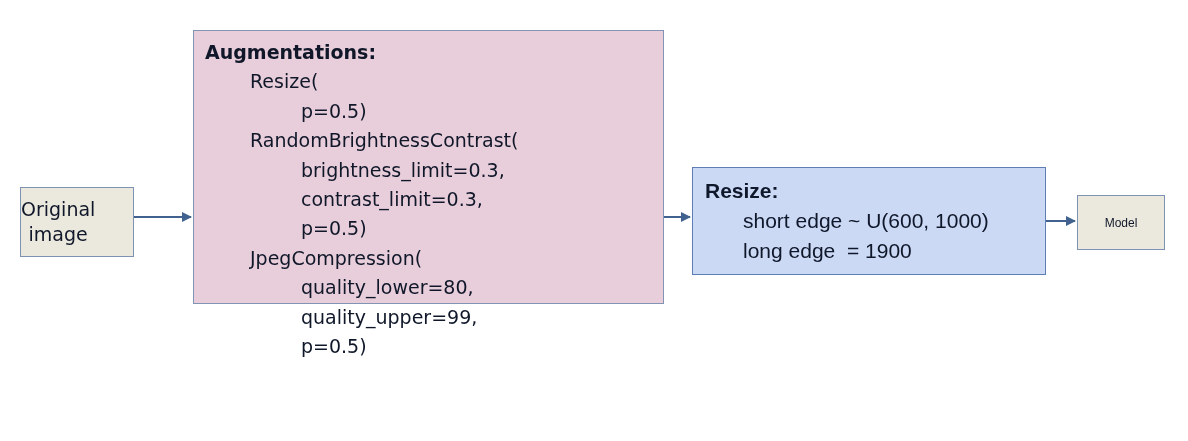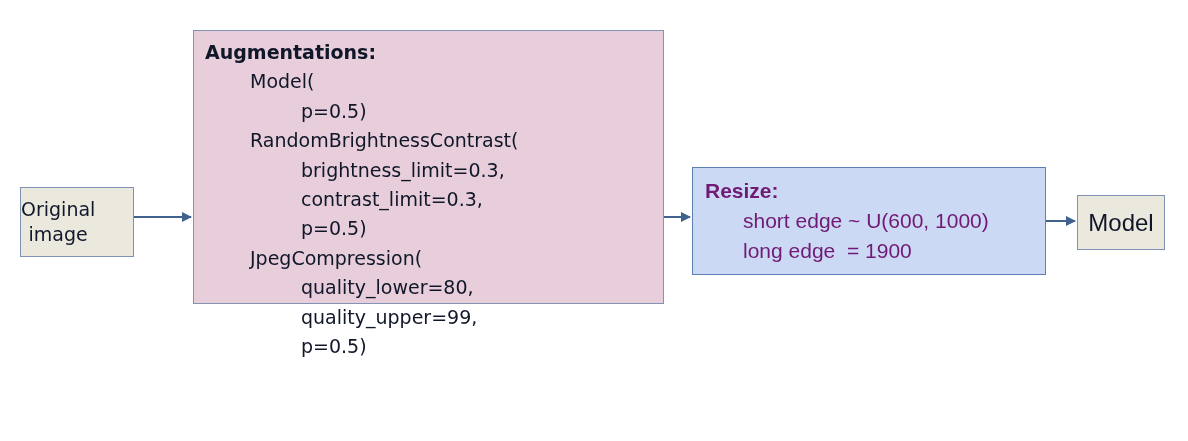--- a/index.html
+++ b/index.html
@@ -78,41 +78,41 @@
     background: #ccd9f4;
     border: 1px solid #5e7eb5;
   }
   #resize-box .resize-inner {
     padding: 8px 0 0 12px;
   }
   .resize-line {
     font-family: "Liberation Sans", sans-serif;
     font-size: 21px;
     line-height: 30px;
-    color: #701a75;
+    color: #0f172a;
     white-space: pre;
   }
   .resize-line.title { font-weight: bold; }
   .resize-line.ind1 { padding-left: 38px; }
 
   
   #model-box {
     left: 1077px;
     top: 195px;
     width: 88px;
     height: 55px;
     background: #ebe9dd;
     border: 1px solid #7e93b4;
     display: flex;
     align-items: center;
     justify-content: center;
   }
   #model-box .label {
     font-family: "Liberation Sans", sans-serif;
-    font-size: 24px;
+    font-size: 12px;
     color: #10172a;
   }
 
   
   .arrow {
     position: absolute;
     height: 2px;
     background: #41628f;
   }
   .arrow::after {
@@ -151,21 +151,21 @@
     <div class="label">Original
 image</div>
   </div>
 
   <div class="arrow" id="arrow-original-to-aug"></div>
 
   <div class="box" id="augmentations-box">
     <div class="aug-inner">
       <div class="aug-line title">Augmentations:</div>
       <div id="augmentations-lines">
-          <div class="aug-line ind1">Model(</div>
+          <div class="aug-line ind1">Resize(</div>
           <div class="aug-line ind2">p=0.5)</div>
           <div class="aug-line ind1">RandomBrightnessContrast(</div>
           <div class="aug-line ind2">brightness_limit=0.3,</div>
           <div class="aug-line ind2">contrast_limit=0.3,</div>
           <div class="aug-line ind2">p=0.5)</div>
           <div class="aug-line ind1">JpegCompression(</div>
           <div class="aug-line ind2">quality_lower=80,</div>
           <div class="aug-line ind2">quality_upper=99,</div>
           <div class="aug-line ind2">p=0.5)</div>
         </div>

